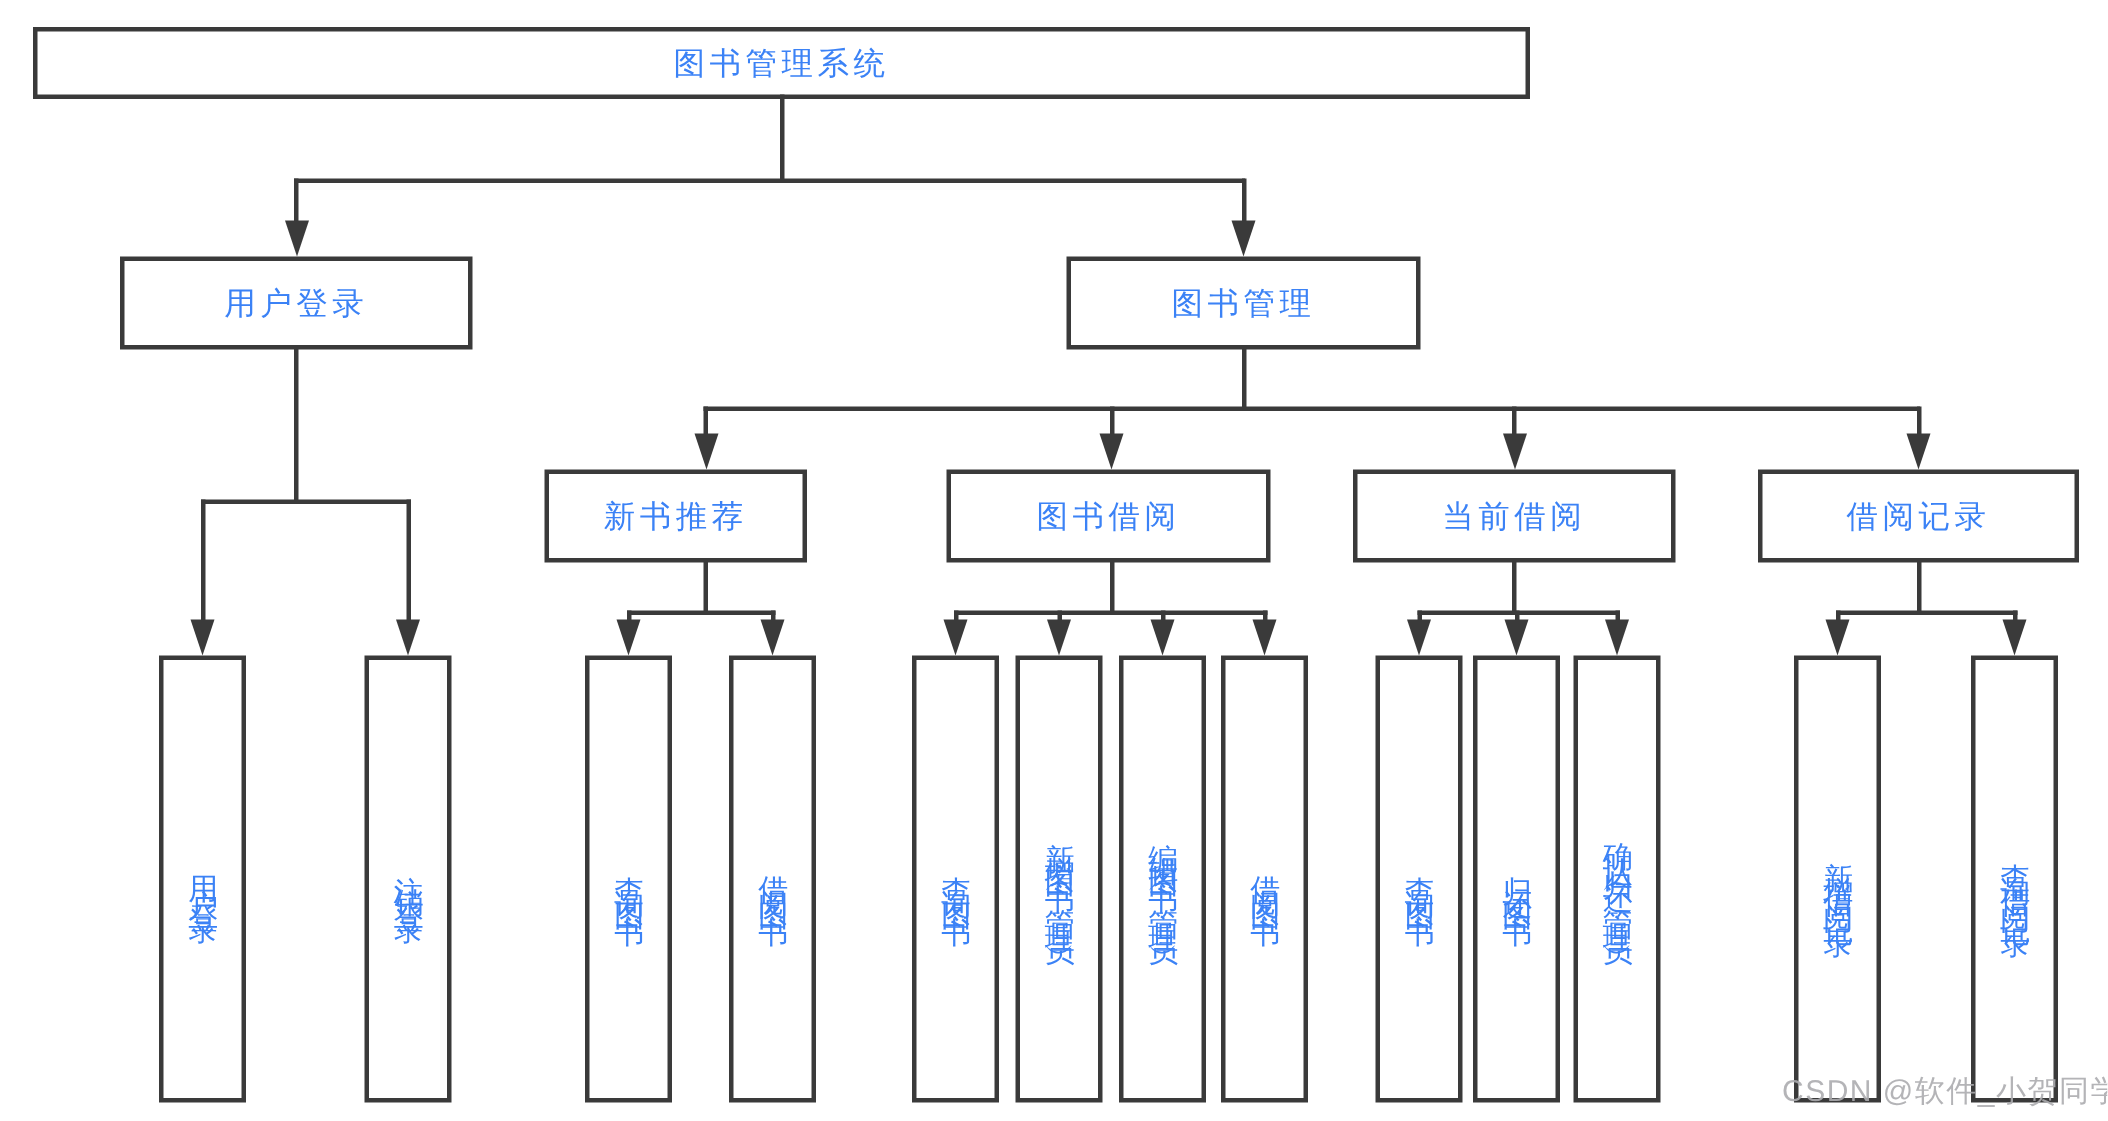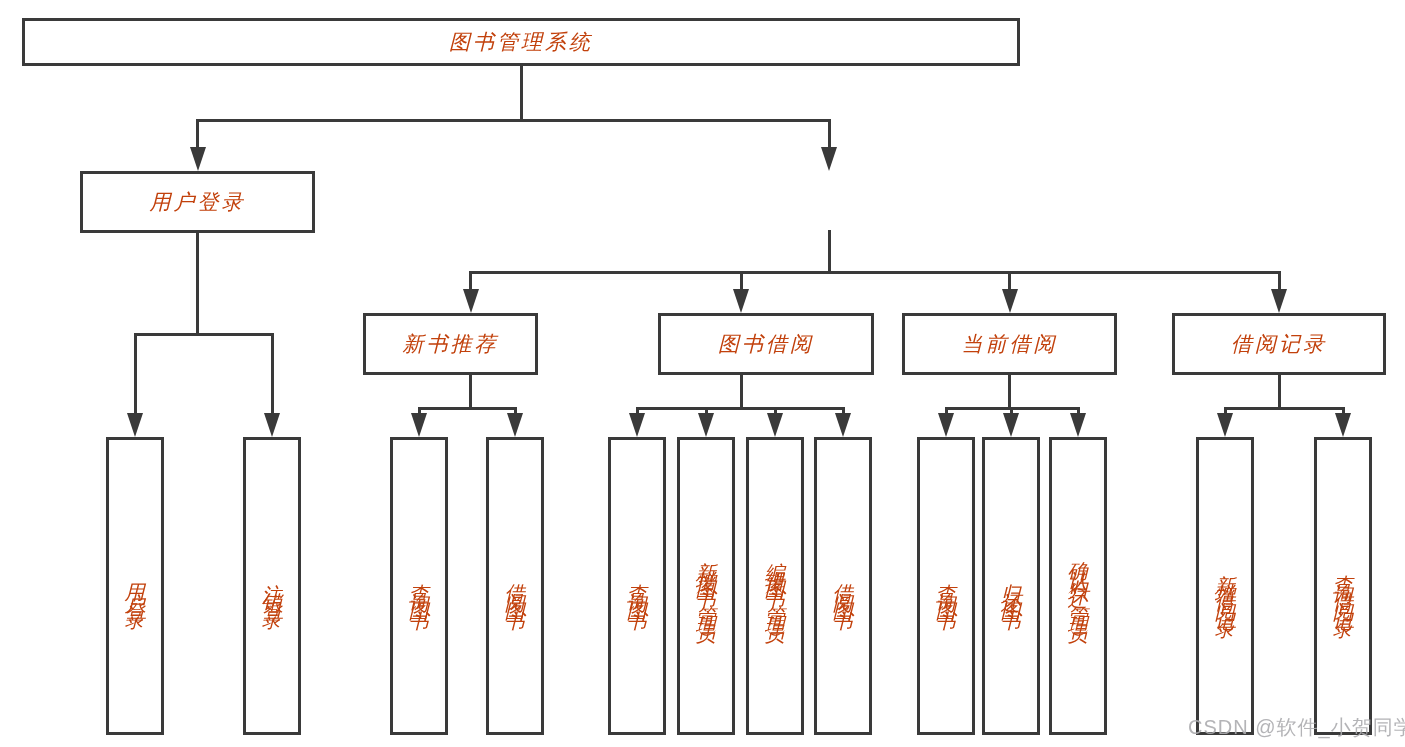--- a/index.html
+++ b/index.html
@@ -9,25 +9,24 @@
     height: 747px;
     background: #ffffff;
     overflow: hidden;
     font-family: "Liberation Sans", sans-serif;
   }
   .node {
     position: absolute;
     box-sizing: border-box;
     border: 3px solid #3a3a3a;
     background: #ffffff;
-    color: #c2410c;
+    color: #3b82f6;
     display: flex;
     align-items: center;
     justify-content: center;
-    font-style: italic;
   }
   .node.h {
     font-size: 21px;
     letter-spacing: 3px;
     white-space: nowrap;
   }
   .node.v {
     writing-mode: vertical-rl;
     text-orientation: mixed;
     font-size: 20px;
@@ -58,23 +57,24 @@
   }
 </style>
 </head>
 <body>
 
 <div class="stage">
 
   <div class="node h" style="left:22px; top:18px; width:998px; height:48px;">图书管理系统</div>
 
   <div class="node h" style="left:80px; top:171px; width:235px; height:62px;">用户登录</div>
+  <div class="node h" style="left:711px; top:171px; width:236px; height:62px;">图书管理</div>
 
   <div class="node h" style="left:363px; top:313px; width:175px; height:62px;">新书推荐</div>
-  <div class="node h" style="left:658px; top:313px; width:216px; height:62px;">图书借阅</div>
+  <div class="node h" style="left:631px; top:313px; width:216px; height:62px;">图书借阅</div>
   <div class="node h" style="left:1172px; top:313px; width:214px; height:62px;">借阅记录</div>
   <div class="node h" style="left:902px; top:313px; width:215px; height:62px;">当前借阅</div>
 
   <div class="node v" style="left:106px; top:437px; width:58px; height:298px;">用户登录</div>
   <div class="node v" style="left:243px; top:437px; width:58px; height:298px;">注销登录</div>
 
   <div class="node v" style="left:390px; top:437px; width:58px; height:298px;">查询图书</div>
   <div class="node v" style="left:486px; top:437px; width:58px; height:298px;">借阅图书</div>
 
   <div class="node v" style="left:608px; top:437px; width:58px; height:298px;">查询图书</div>

